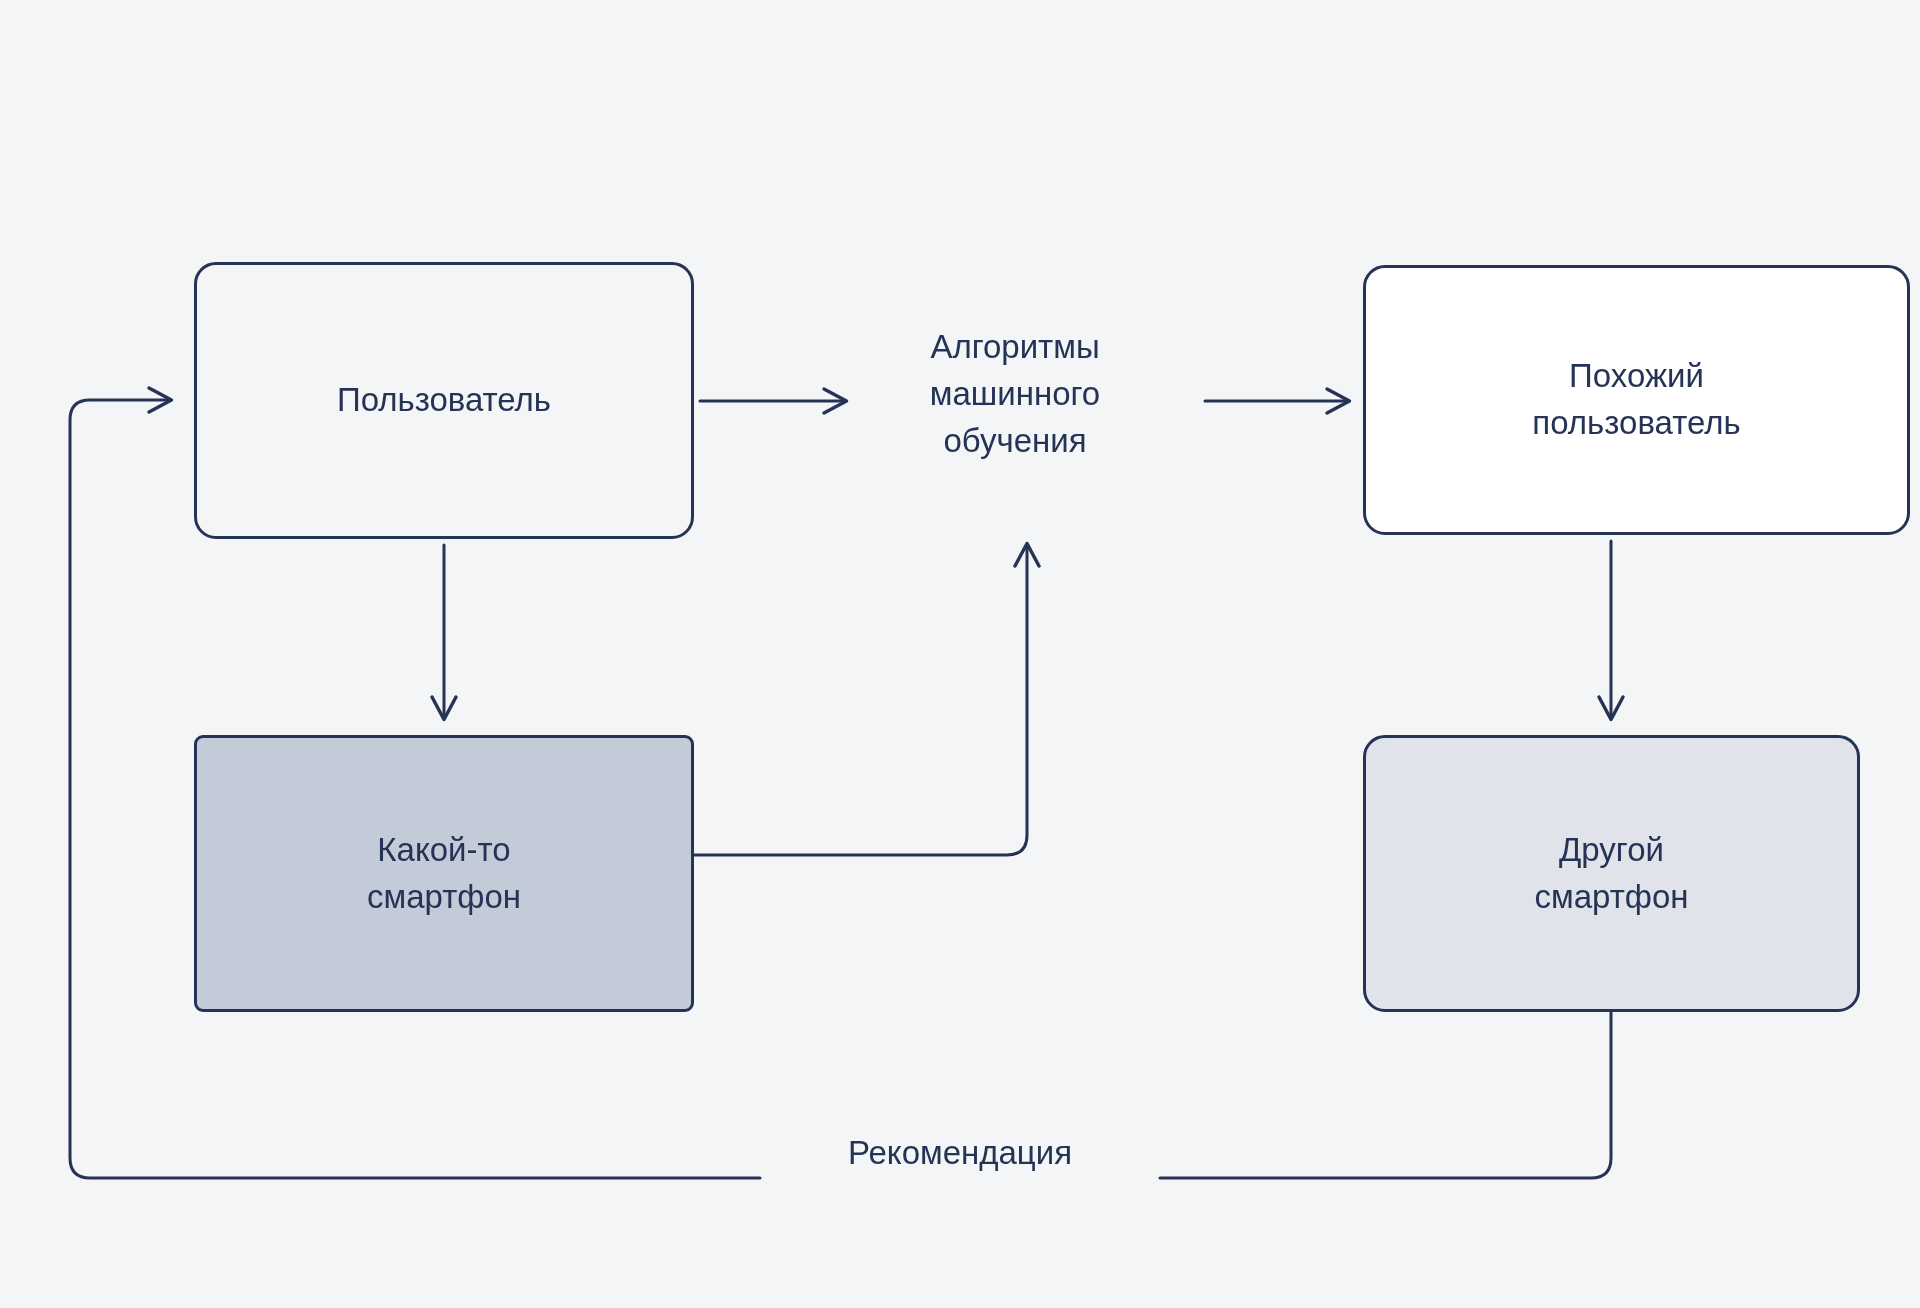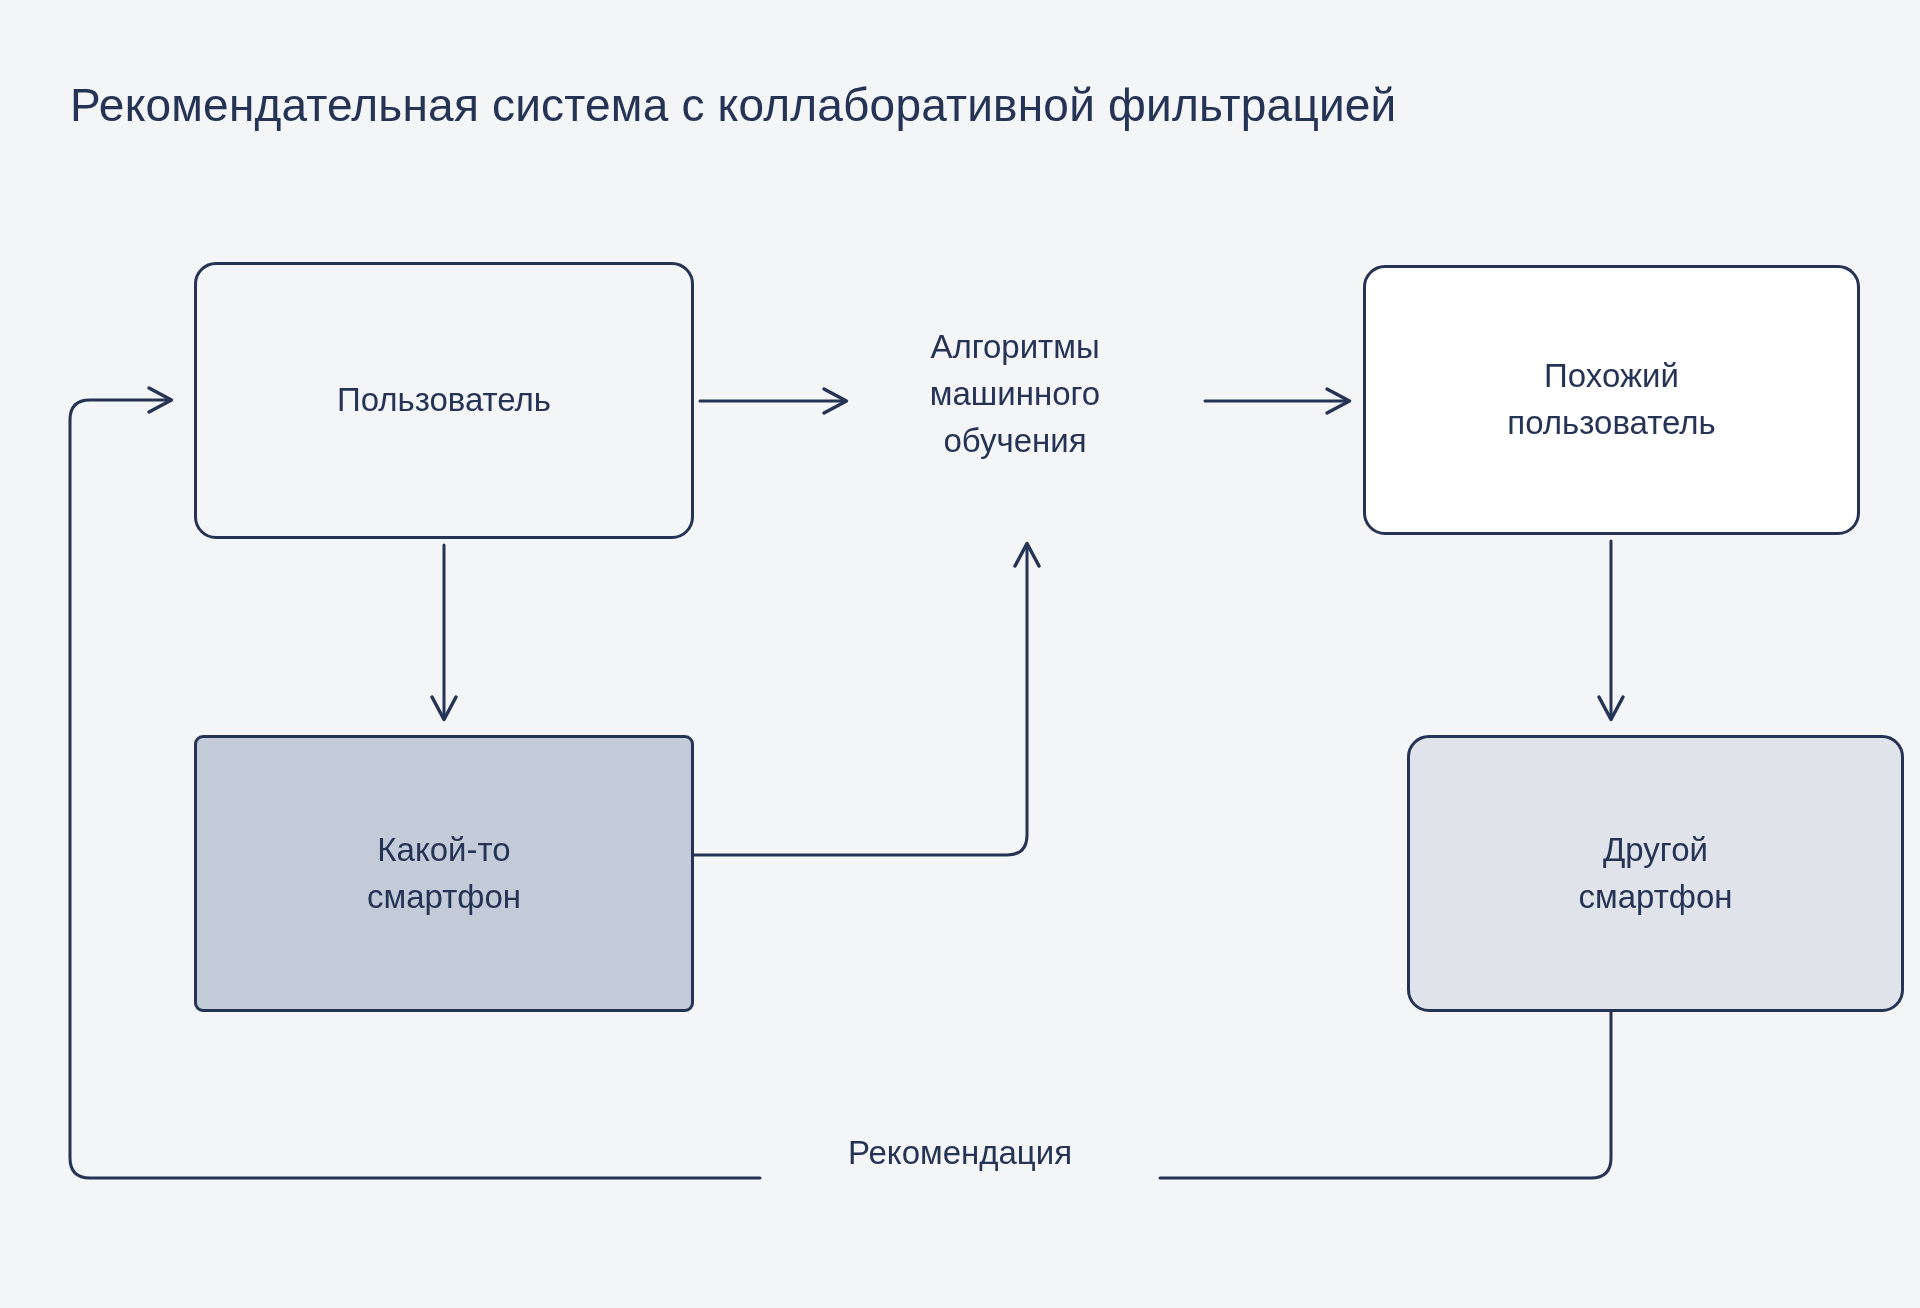--- a/index.html
+++ b/index.html
@@ -46,23 +46,23 @@
     justify-content: center;
     text-align: center;
     color: #253355;
     font-size: 33px;
     line-height: 1.42;
     font-weight: 400;
   }
   .node-box .node-label { padding: 0 18px; white-space: pre-line; }
 
   #node-user        { left: 194px;  top: 262px;  width: 500px;  height: 277px; background: transparent; }
-  #node-similar     { left: 1363px; top: 265px;  width: 497px;  height: 270px; background: #ffffff; }
+  #node-similar     { left: 1363px; top: 265px;  width: 547px;  height: 270px; background: #ffffff; }
   #node-phone-a     { left: 194px;  top: 735px;  width: 500px;  height: 277px; background: #c3cbd8; border-radius: 9px; }
-  #node-phone-b     { left: 1363px; top: 735px;  width: 497px;  height: 277px; background: #e0e3ea; margin-left: 44px; }
+  #node-phone-b     { left: 1363px; top: 735px;  width: 497px;  height: 277px; background: #e0e3ea; }
 
   .free-label {
     position: absolute;
     color: #253355;
     font-size: 33px;
     line-height: 1.42;
     text-align: center;
     white-space: pre-line;
   }
   #label-ml       { left: 880px;  top: 324px; width: 270px; }
@@ -87,21 +87,20 @@
     <path d="M 444 545 L 444 718" fill="none" stroke="#253355" stroke-width="3" stroke-linecap="round" marker-end="url(#arrowhead)"></path>
 
     <path d="M 1611 541 L 1611 718" fill="none" stroke="#253355" stroke-width="3" stroke-linecap="round" marker-end="url(#arrowhead)"></path>
 
     <path d="M 694 855 L 1007 855 Q 1027 855 1027 835 L 1027 545" fill="none" stroke="#253355" stroke-width="3" stroke-linecap="round" stroke-linejoin="round" marker-end="url(#arrowhead)"></path>
 
     <path d="M 1611 1012 L 1611 1158 Q 1611 1178 1591 1178 L 1160 1178" fill="none" stroke="#253355" stroke-width="3" stroke-linecap="round" stroke-linejoin="round"></path>
     <path d="M 760 1178 L 90 1178 Q 70 1178 70 1158 L 70 420 Q 70 400 90 400 L 170 400" fill="none" stroke="#253355" stroke-width="3" stroke-linecap="round" stroke-linejoin="round" marker-end="url(#arrowhead)"></path>
   </svg>
 
-  <div class="page-title">Рекомендательная система с коллаборативной фильтрацией</div>
 
   <div class="node-box" id="node-user">
     <span class="node-label">Пользователь</span>
   </div>
 
   <div class="node-box" id="node-similar">
     <span class="node-label">Похожий
 пользователь</span>
   </div>
 

